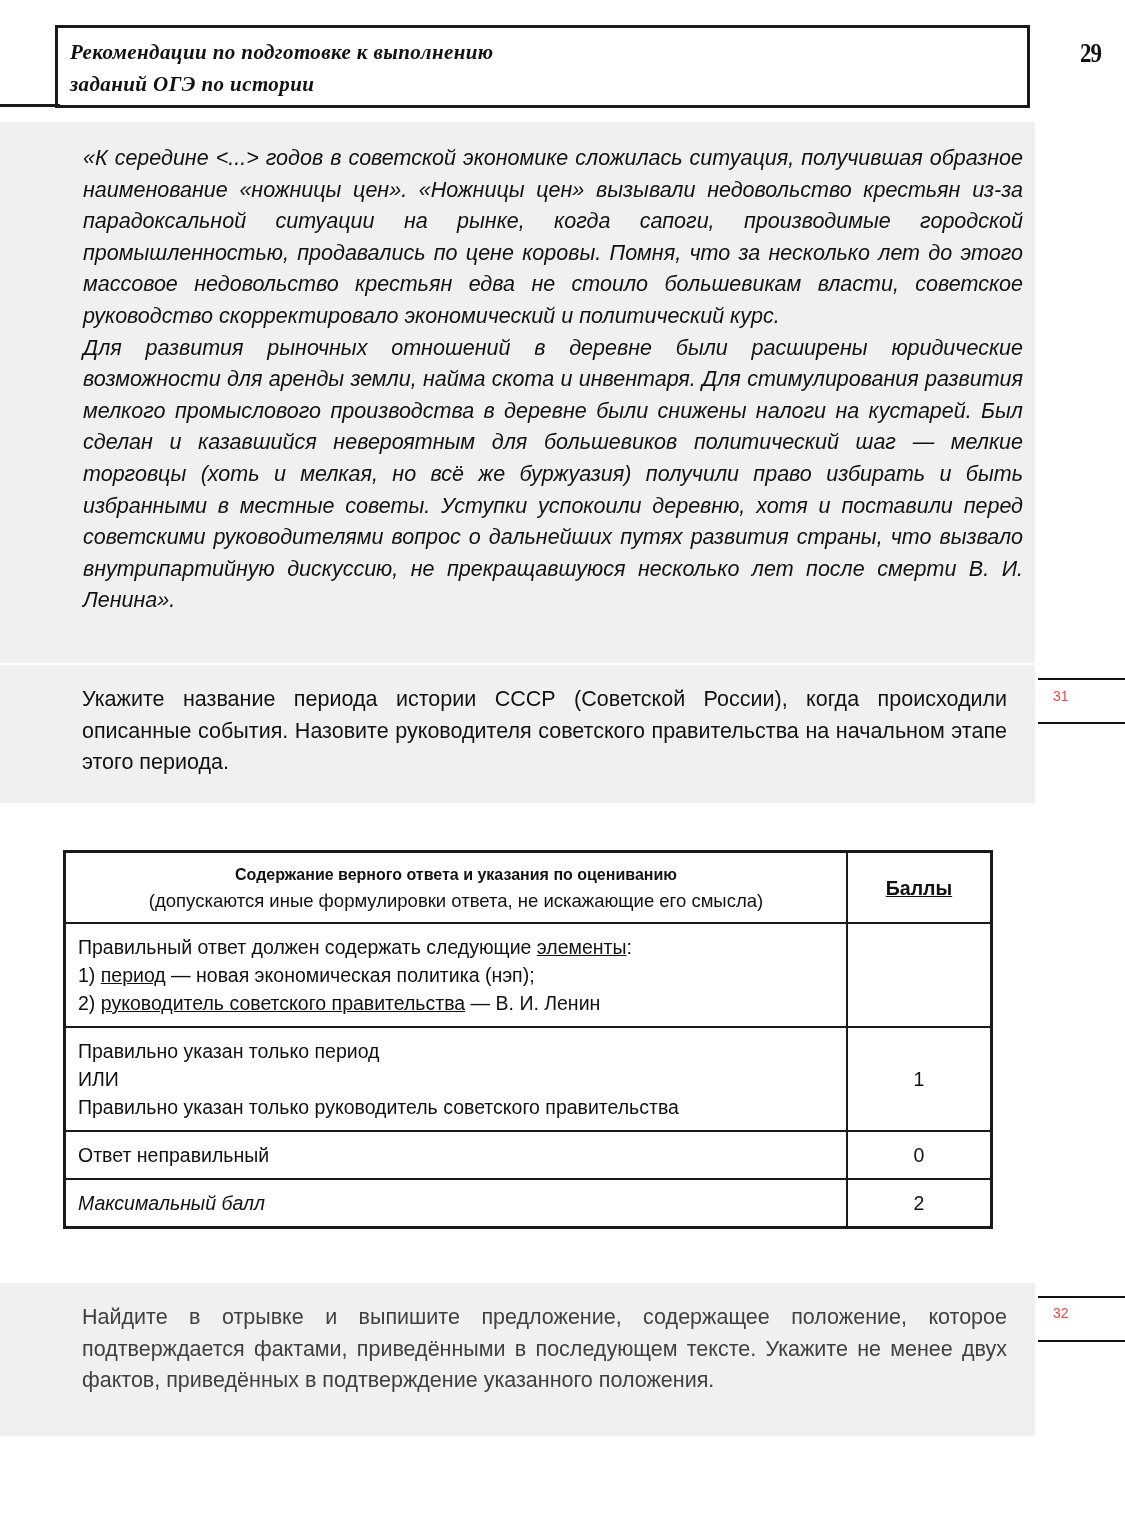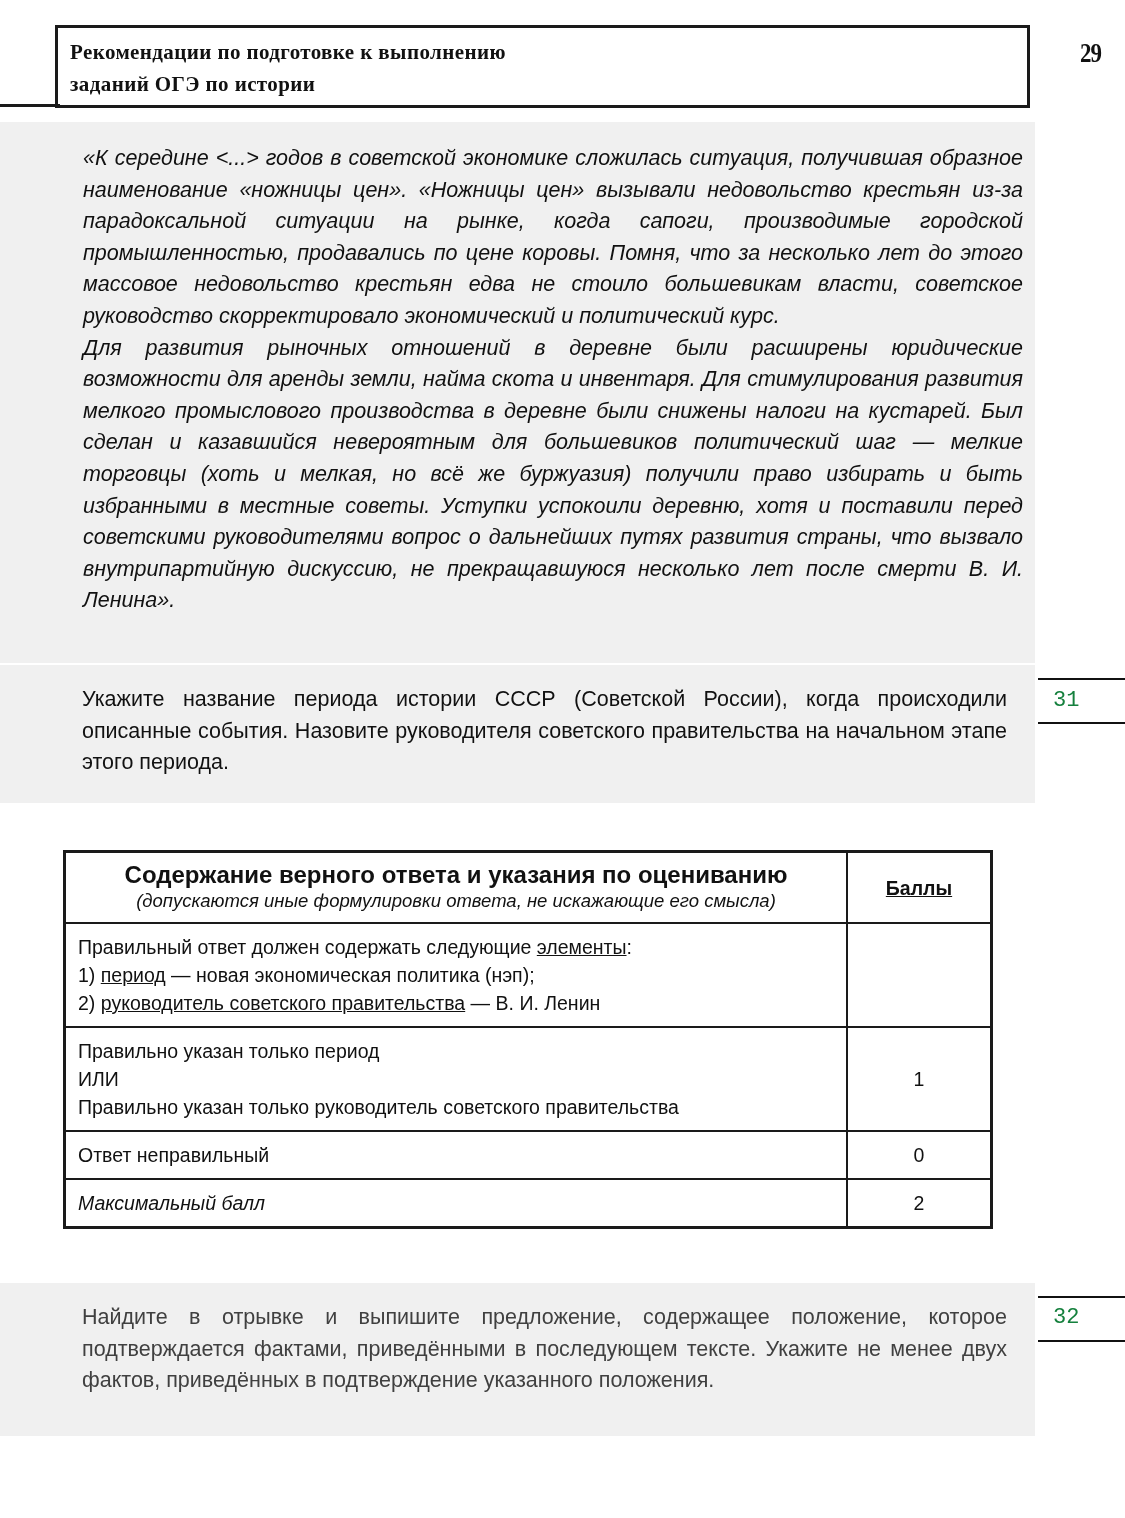--- a/index.html
+++ b/index.html
@@ -31,20 +31,21 @@
     height: 83px;
     border: 3px solid #1a1a1a;
     box-sizing: border-box;
   }
   .header-title {
     position: absolute;
     left: 12px;
     top: 8px;
     width: 700px;
     font-family: "Liberation Serif", serif;
+    font-style: italic;
     font-weight: bold;
     font-size: 21px;
     line-height: 32px;
     letter-spacing: 0.4px;
     color: #111;
   }
   .page-number {
     position: absolute;
     right: 22px;
     top: 38px;
@@ -96,23 +97,22 @@
     left: 82px;
     top: 684px;
     width: 925px;
     font-size: 21.5px;
     line-height: 31.5px;
     text-align: justify;
     color: #111;
   }
   .marker {
     position: absolute;
-    font-size: 22px;
-    color: #15803d;
-    font-family: Liberation Mono, monospace;
+    font-size: 14px;
+    color: #ef4444;
   }
   .marker-31 { left: 1053px; top: 688px; }
   .marker-32 { left: 1053px; top: 1305px; }
   .marker-rule {
     position: absolute;
     background: #111;
     height: 2px;
   }
   .rule-31 { left: 1038px; top: 678px; width: 87px; }
   .rule-31b { left: 1038px; top: 722px; width: 87px; }
@@ -141,27 +141,26 @@
     width: 118px;
     text-align: center;
     vertical-align: middle;
   }
   .head-cell {
     text-align: center;
     padding: 10px 14px 12px 14px;
   }
   .head-title {
     font-weight: bold;
-    font-size: 24px;
+    font-size: 16px;
     line-height: 26px;
   }
   .head-sub {
     font-size: 18.5px;
     line-height: 25px;
-    font-style: italic;
   }
   .head-score {
     font-weight: bold;
     font-size: 20px;
     text-align: center;
     vertical-align: middle;
     text-decoration: underline;
   }
   .u { text-decoration: underline; }
   .max-row-label {

